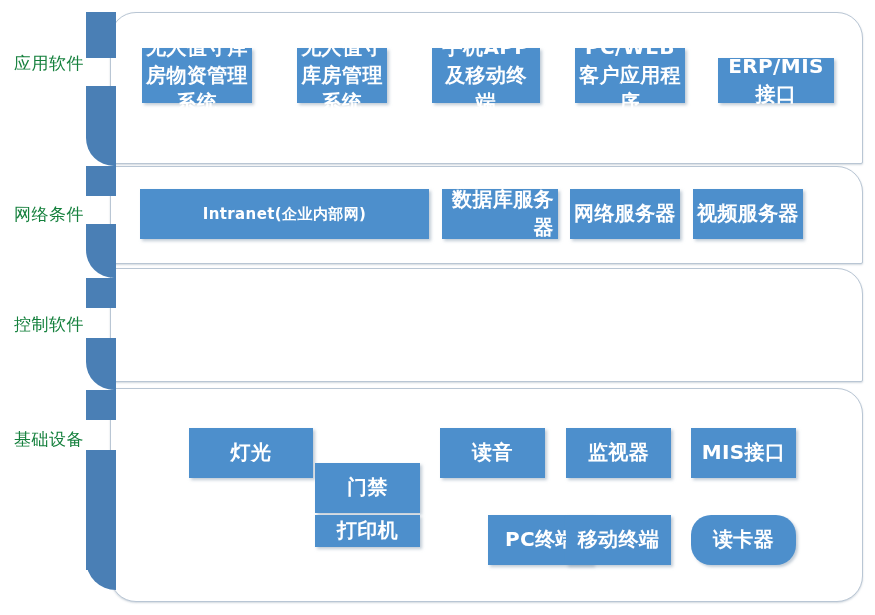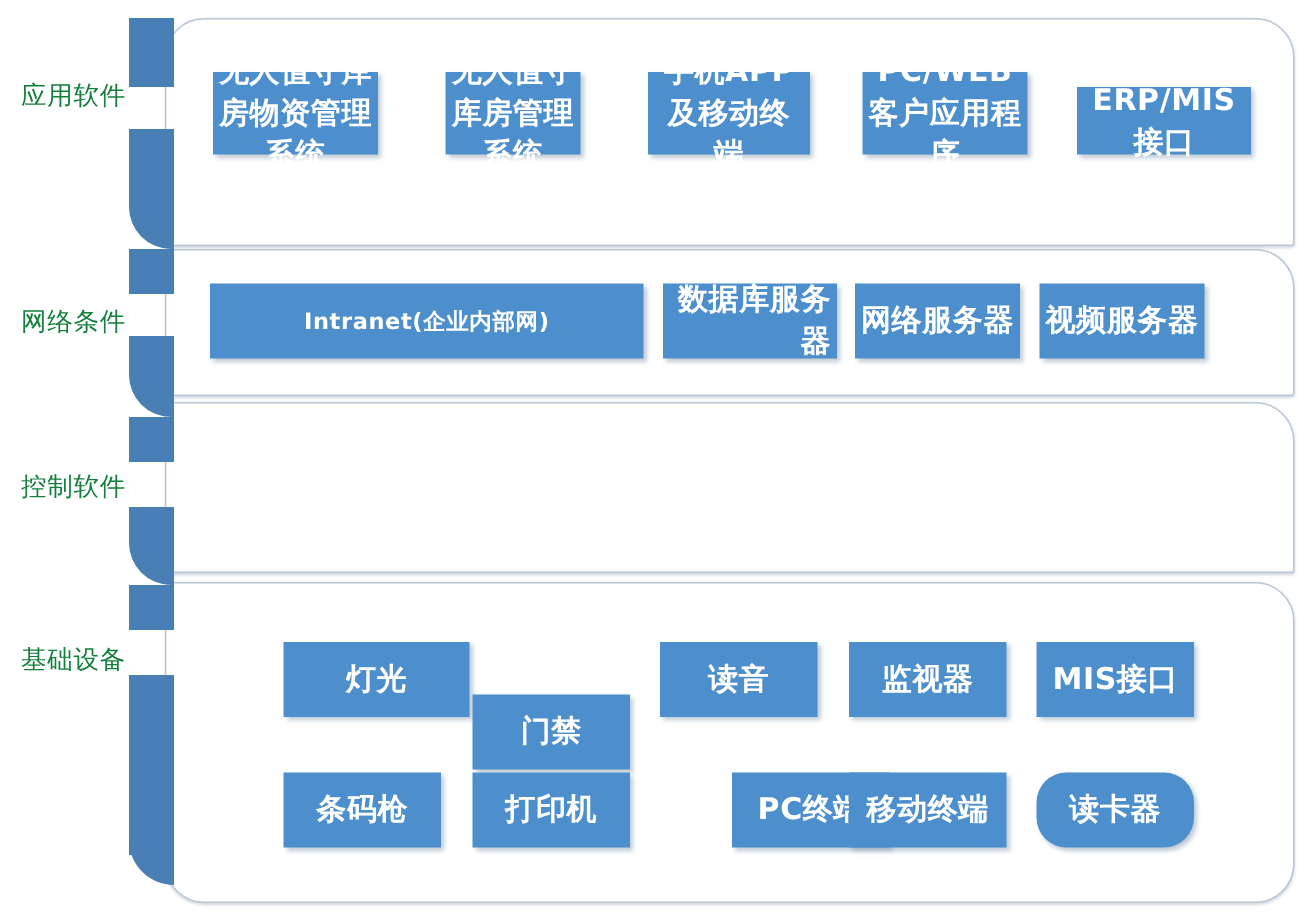--- a/index.html
+++ b/index.html
@@ -126,19 +126,18 @@
 
   <div class="layer-card card-r4" style="top:388px; height:212px;"></div>
   <div class="layer-label" style="top:428px;">基础设备</div>
 
   <div class="node" style="left:189px; top:428px; width:124px; height:50px;text-align:center;">灯光</div>
   <div class="node" style="left:315px; top:428px; width:105px; height:50px;margin-top:35px;">门禁</div>
   <div class="node" style="left:440px; top:428px; width:105px; height:50px;">读音</div>
   <div class="node" style="left:566px; top:428px; width:105px; height:50px;">监视器</div>
   <div class="node" style="left:691px; top:428px; width:105px; height:50px;">MIS接口</div>
 
-  <div class="node" style="left:189px; top:515px; width:105px; height:50px;">条码枪</div>
-  <div class="node" style="left:315px; top:515px; width:105px; height:50px;">打印机</div>
+  <div class="node" style="left:315px; top:515px; width:105px; height:32px;">打印机</div>
   <div class="node" style="left:440px; top:515px; width:105px; height:50px;margin-left:48px;">PC终端</div>
   <div class="node" style="left:566px; top:515px; width:105px; height:50px;">移动终端</div>
   <div class="node" style="left:691px; top:515px; width:105px; height:50px;border-radius:20px;">读卡器</div>
 
 </div>
 
 </body></html>

